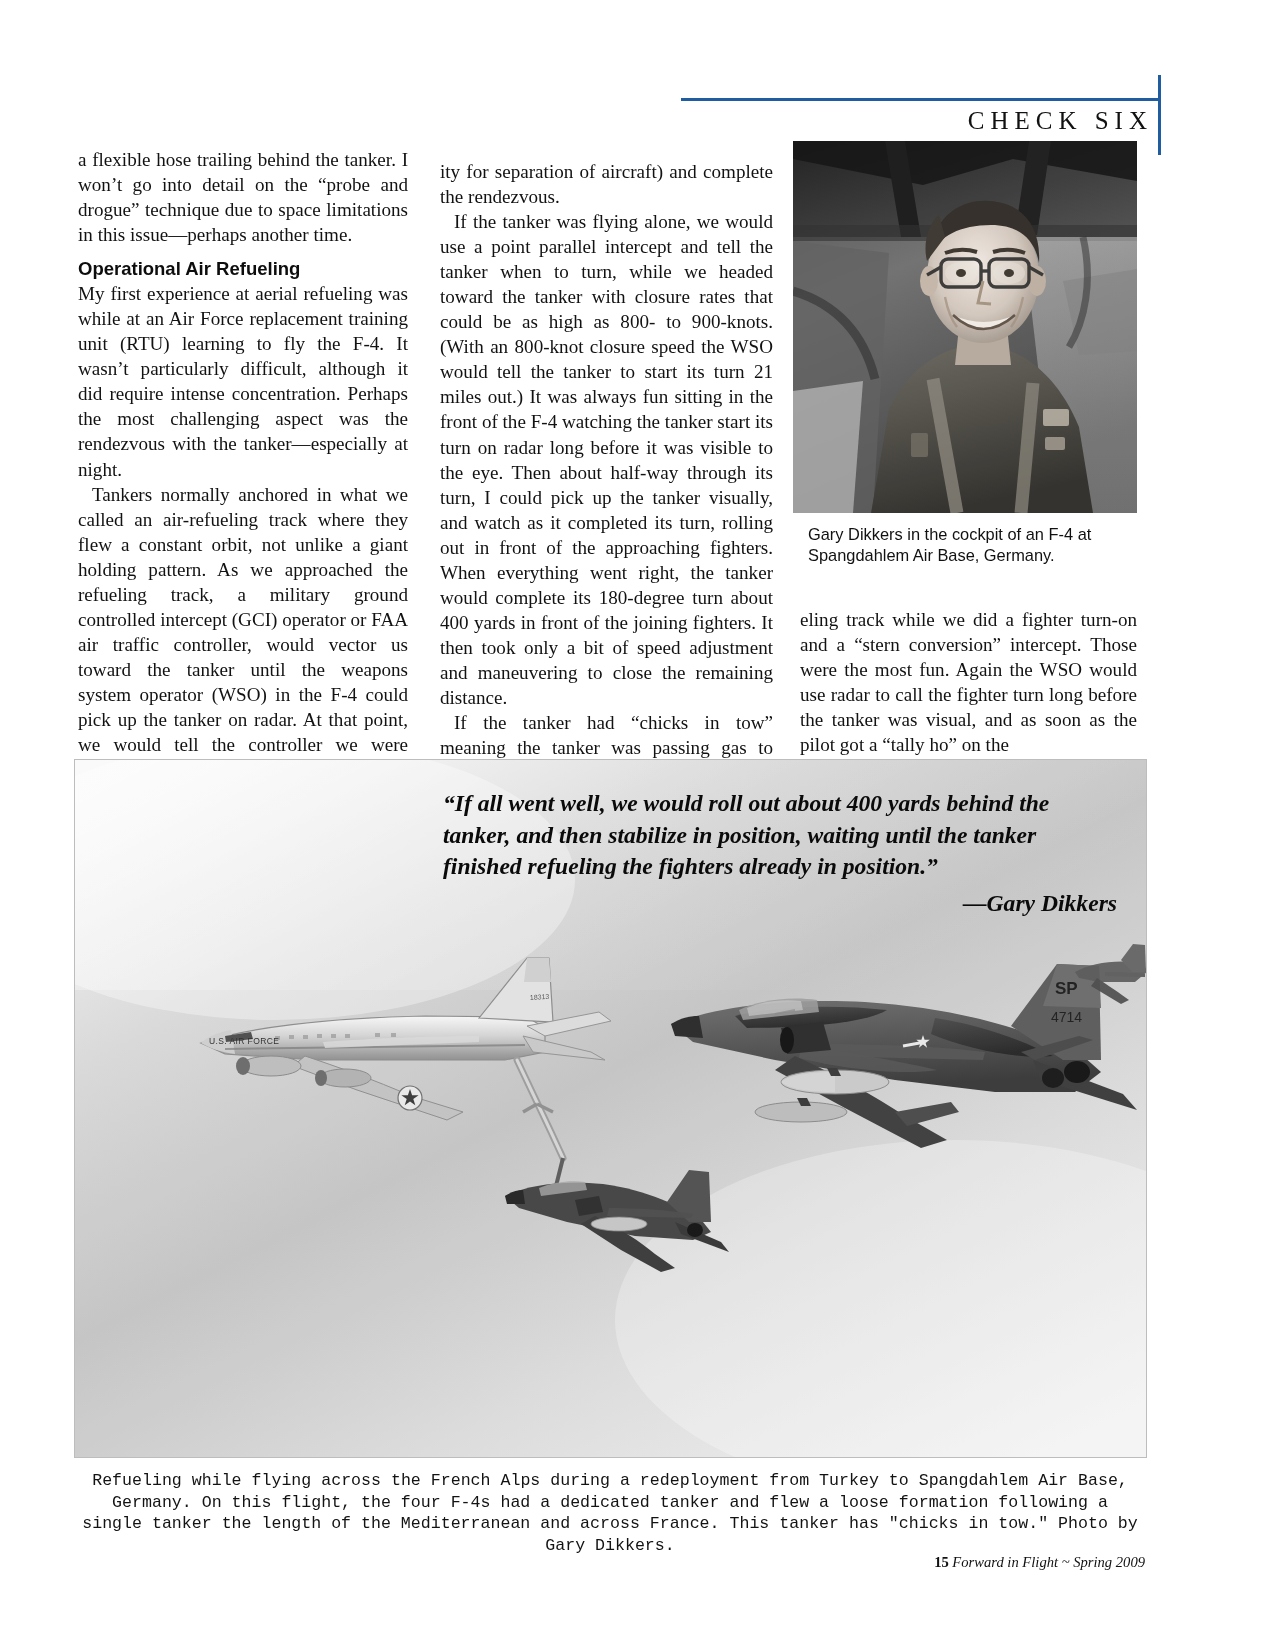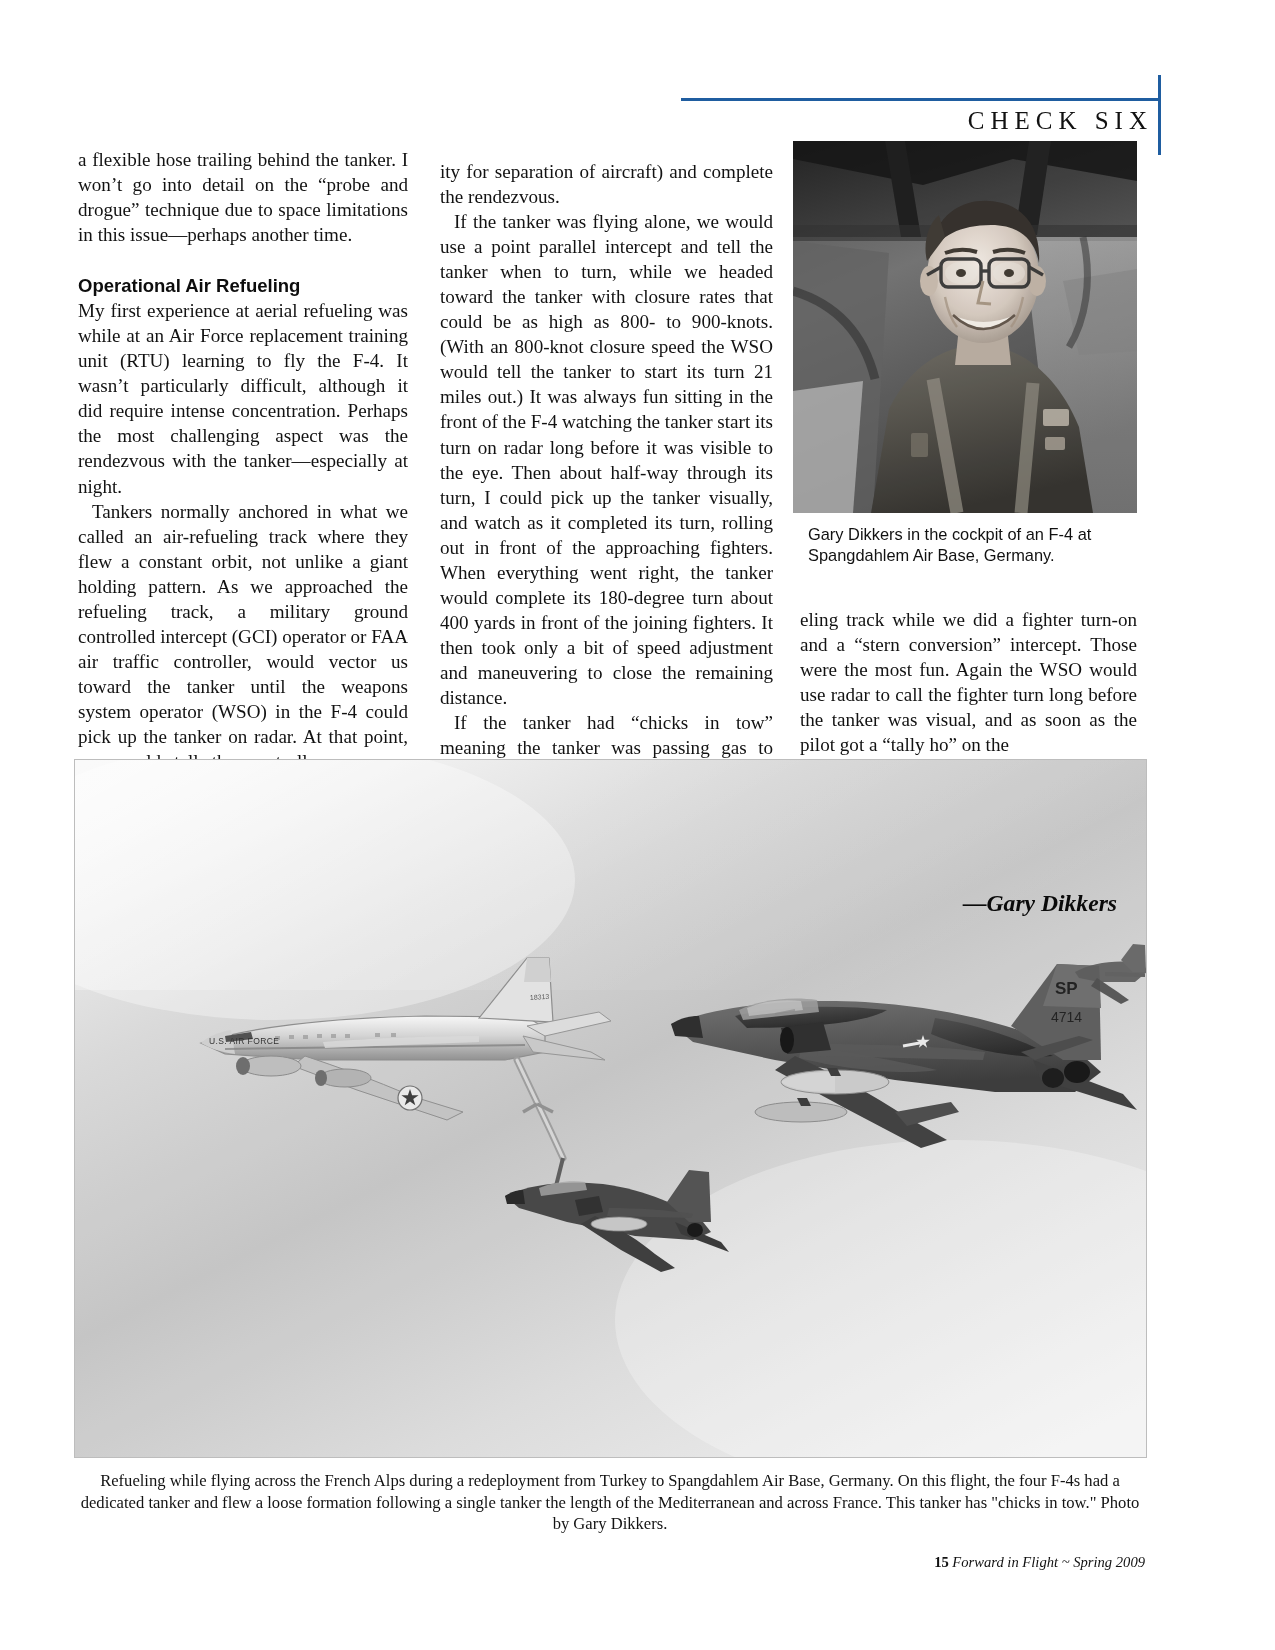--- a/index.html
+++ b/index.html
@@ -47,21 +47,21 @@
     font-family: "Liberation Serif", serif;
     font-size: 19.1px;
     line-height: 25.05px;
     color: #121212;
     text-align: justify;
     text-justify: inter-word;
     hyphens: none;
   }
   .col p { margin: 0; }
   .col p.ind { text-indent: 14px; }
-  .col p.spacer-before { margin-top: 25px; }
+  .col p.spacer-before { margin-top: 8px; }
 
   .col1 { left: 78px; top: 147px; width: 330px; }
   .col2 { left: 440px; top: 147px; width: 333px; margin-top: 12px; }
   .col3 { left: 800px; top: 607px; width: 337px; }
 
   .subhead {
     font-family: "Liberation Sans", sans-serif;
     font-weight: bold;
     font-size: 18.5px;
     line-height: 24px;
@@ -128,21 +128,21 @@
     font-size: 23.6px;
     line-height: 31px;
     color: #0a0a0a;
     text-align: right;
   }
 
   .bigphoto-caption {
     position: absolute;
     left: 78px; top: 1470px;
     width: 1064px;
-    font-family: Liberation Serif, serif;
+    font-family: Liberation Mono, monospace;
     font-size: 16.6px;
     line-height: 21.5px;
     text-align: center;
     color: #131313;
   }
 
   
   .footer {
     position: absolute;
     right: 130px; top: 1554px;
@@ -429,20 +429,21 @@
     <g opacity="0.92">
       <path d="M1000 212 C1014 204 1036 200 1058 202 C1068 204 1072 208 1072 212 L1060 222 L1024 222 L1004 218 Z" fill="#5a5a5a"></path>
       <path d="M1046 200 L1058 184 L1070 185 L1071 212 L1058 212 Z" fill="#606060"></path>
       <path d="M1022 218 C1034 226 1046 234 1054 240 L1046 244 L1016 226 Z" fill="#4c4c4c"></path>
       <path d="M1030 212 C1046 212 1062 213 1070 214 L1070 217 L1030 216 Z" fill="#565656"></path>
     </g>
 
     <rect width="1071" height="697" fill="#ffffff" opacity="0.02"></rect>
   </svg>
 
+  <div class="pullquote">“If all went well, we would roll out about 400 yards behind the tanker, and then stabilize in position, waiting until the tanker finished refueling the fighters already in position.”</div>
   <div class="pullquote-attr">—Gary Dikkers</div>
 </div>
 
 <div class="bigphoto-caption">Refueling while flying across the French Alps during a redeployment from Turkey to Spangdahlem Air Base, Germany. On this flight, the four F-4s had a dedicated tanker and flew a loose formation following a single tanker the length of the Mediterranean and across France. This tanker has "chicks in tow." Photo by Gary Dikkers.</div>
 
 <div class="footer">
   <span class="pagenum">15</span><span class="pubinfo"> Forward in Flight ~ Spring 2009</span>
 </div>
 
 </body></html>

